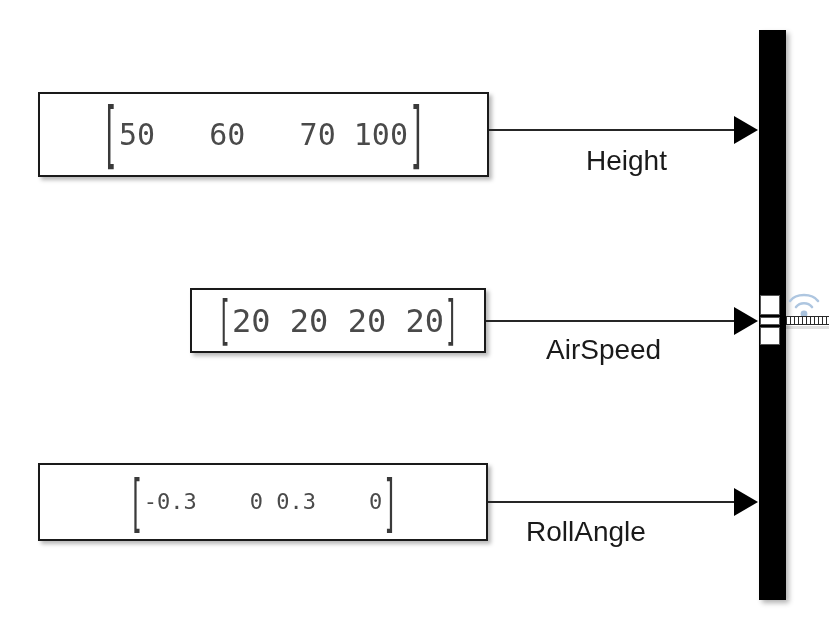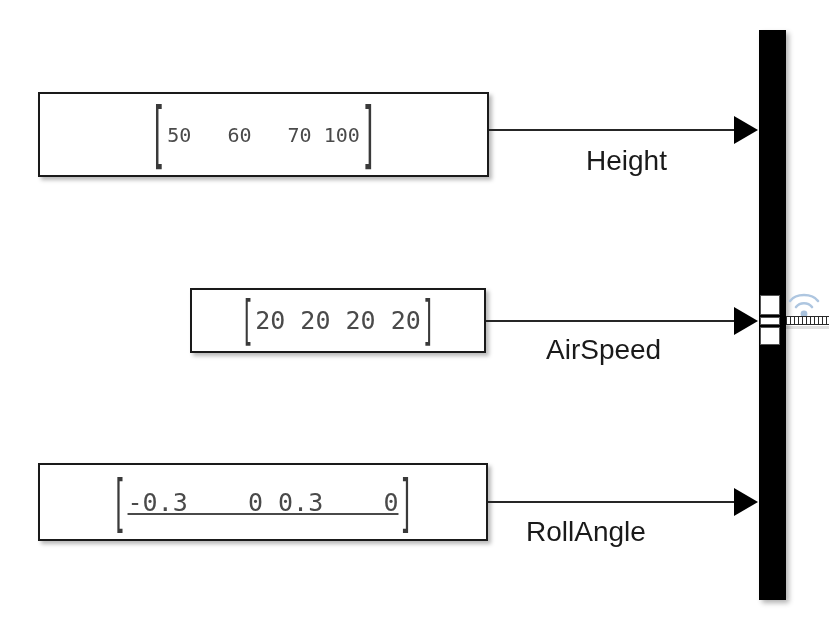--- a/index.html
+++ b/index.html
@@ -48,25 +48,25 @@
     font-family: "DejaVu Sans Mono", monospace;
     color: #4a4a4a;
     white-space: pre;
     line-height: 1;
   }
 
   .block-1 { left: 38px;  top: 92px;  width: 451px; height: 85px; }
   .block-2 { left: 190px; top: 288px; width: 296px; height: 65px; }
   .block-3 { left: 38px;  top: 463px; width: 450px; height: 78px; }
 
-  .block-1 .vec-text { font-size: 20px; letter-spacing: 0px; }
+  .block-1 .vec-text { font-size: 30px; letter-spacing: 0px; }
   .block-1 .bracket  { font-size: 30px; }
-  .block-2 .vec-text { font-size: 25px; letter-spacing: 0px; text-align: center; }
+  .block-2 .vec-text { font-size: 32px; letter-spacing: 0px; text-align: center; }
   .block-2 .bracket  { font-size: 25px; transform: scaleY(2.15) scaleX(0.92); }
-  .block-3 .vec-text { font-size: 25px; letter-spacing: 0px; text-decoration: underline; }
+  .block-3 .vec-text { font-size: 22px; letter-spacing: 0px; }
   .block-3 .bracket  { font-size: 27px; transform: scaleY(2.3) scaleX(0.92); }
 
   
   .sig-line {
     position: absolute;
     height: 2px;
     background: #262626;
   }
   .sig-line.l1 { left: 489px; top: 129px; width: 245px; }
   .sig-line.l2 { left: 486px; top: 320px; width: 248px; }

